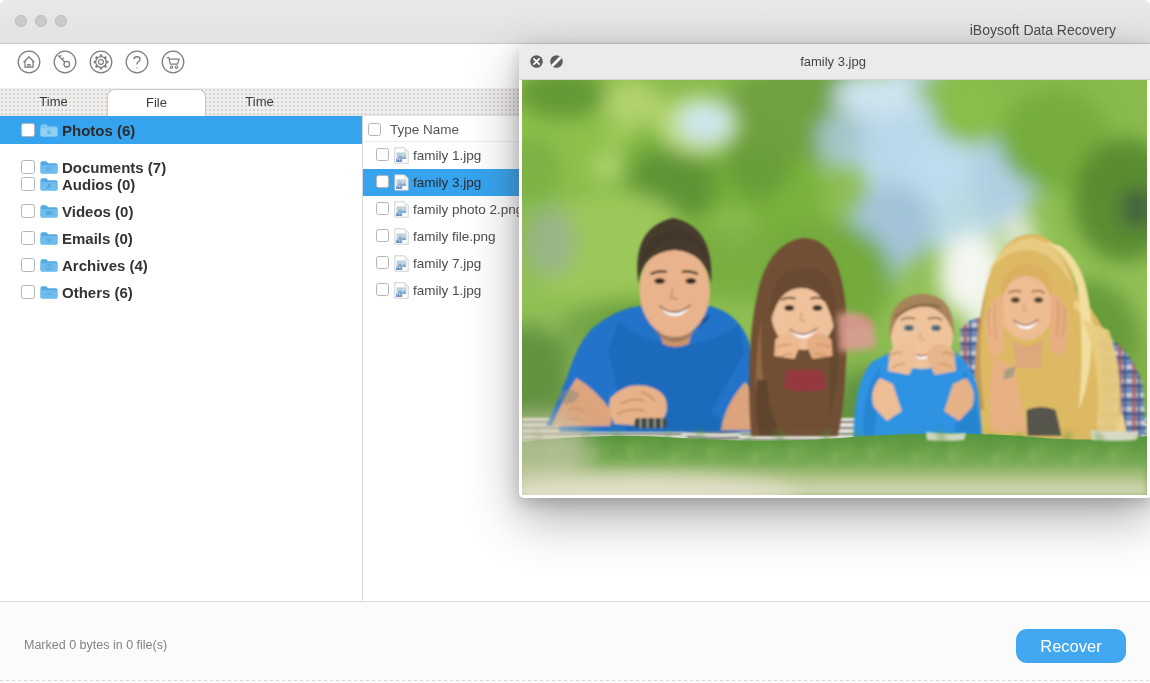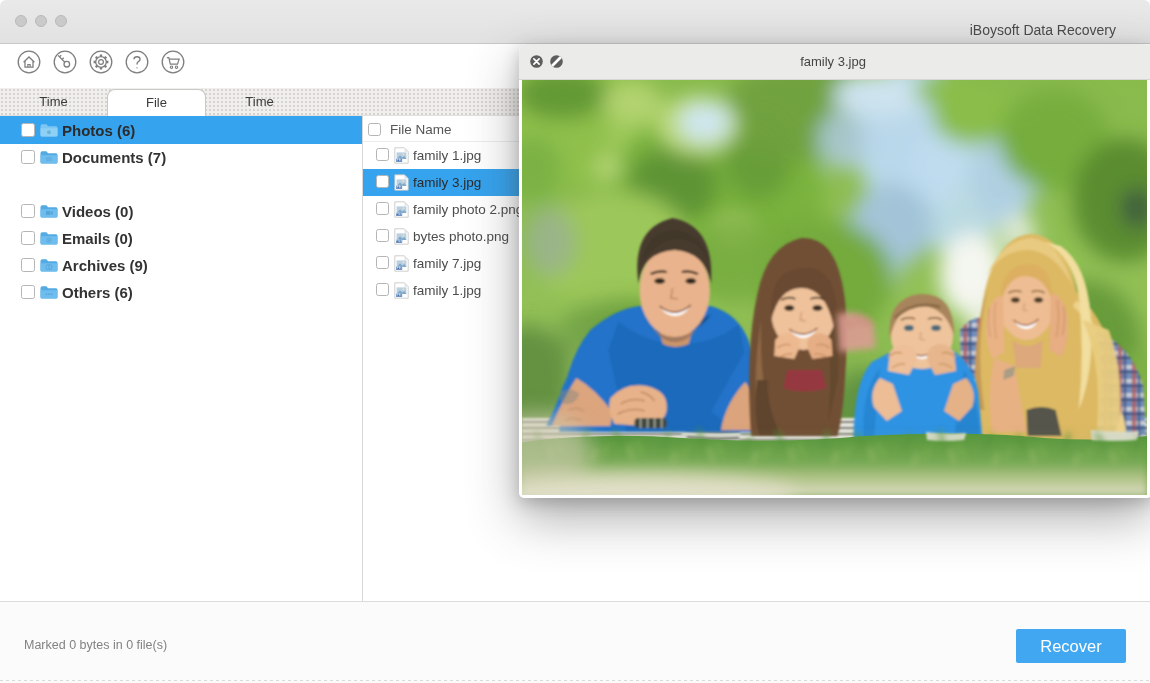--- a/index.html
+++ b/index.html
@@ -31,21 +31,21 @@
   .fhdr { position:absolute; left:0; top:2px; width:787px; height:24px; border-bottom:1px solid #ececec; }
   .frow { position:absolute; left:0; width:787px; height:27px; }
   .frow .cb { position:absolute; left:13px; top:6px; width:13px; height:13px; }
   .frow .txt { position:absolute; left:50px; top:6px; font-size:13.5px; color:#4c4c4c;text-align:right; }
   .fold { position:absolute; left:40px; top:7px; }
   .ficon { position:absolute; left:31px; top:5px; }
   .hline { position:absolute; left:0; top:601px; width:1150px; height:1px; background:#dcdcdc; }
   .footer { position:absolute; left:0; top:602px; width:1150px; height:81px; background:#fbfbfb; }
   .marked { position:absolute; left:24px; top:638px; font-size:12.5px; color:#828282; }
   .recover { position:absolute; left:1016px; top:629px; width:110px; height:34px;
-    background:#41a7f0; border-radius:2px; color:#fff; font-size:16.5px;
+    background:#41a7f0; border-radius:11px; color:#fff; font-size:16.5px;
     text-align:center; line-height:34px; }
   .pwin { position:absolute; left:519px; top:44px; width:633px; height:454px;
     background:#fff; border-radius:8px 8px 5px 5px;
     box-shadow:0 20px 50px rgba(60,60,60,0.42), 0 5px 16px rgba(60,60,60,0.26); }
   .ptitle { position:absolute; left:0; top:0; width:633px; height:36px;
     background:#ebebe9; border-radius:8px 8px 0 0; border-bottom:1px solid #d6d6d4; }
   .ptext { position:absolute; top:10px; width:628px; text-align:center; font-size:13px; color:#454545; }
   .photo { position:absolute; left:3px; top:36px; width:625px; height:415px; }
 </style>
 </head>
@@ -87,28 +87,37 @@
   <div class="sidebar">
     <div class="srow" style="top:0px; background:#36a3ee;">
       <div class="cb"></div>
       <span class="fold"><svg width="18" height="15" viewBox="0 0 18 15">
           <path fill="#7cc7f2" d="M0.5 3 Q0.5 1.2 2.2 1.2 h4.2 l1.7 2.1 H16 q1.5 0 1.5 1.6 V12 q0 1.6-1.6 1.6 H2.1 Q0.5 13.6 0.5 12 Z"></path>
           <path fill="#8fd0f5" d="M0.5 5.2 H17.5 V12 q0 1.6-1.6 1.6 H2.1 Q0.5 13.6 0.5 12 Z"></path>
           <circle cx="9" cy="9.2" r="2" fill="#6ab4dd"></circle>
         </svg></span>
       <div class="txt" style="color:#2b2b2b;">Photos (6)</div>
     </div>
-    <div class="srow" style="top:27px;text-align:right;">
+    <div class="srow" style="top:37px;text-align:right;">
       <div class="cb"></div>
       <span class="fold"><svg width="18" height="15" viewBox="0 0 18 15">
           <path fill="#54aae3" d="M0.5 3 Q0.5 1.2 2.2 1.2 h4.2 l1.7 2.1 H16 q1.5 0 1.5 1.6 V12 q0 1.6-1.6 1.6 H2.1 Q0.5 13.6 0.5 12 Z"></path>
           <path fill="#6fbdee" d="M0.5 5.2 H17.5 V12 q0 1.6-1.6 1.6 H2.1 Q0.5 13.6 0.5 12 Z"></path>
           <path stroke="#57a6d8" stroke-width="1" fill="none" d="M6 8 h6 M6 10 h6"></path>
         </svg></span>
       <div class="txt">Documents (7)</div>
+    </div>
+    <div class="srow" style="top:54px;">
+      <div class="cb"></div>
+      <span class="fold"><svg width="18" height="15" viewBox="0 0 18 15">
+          <path fill="#54aae3" d="M0.5 3 Q0.5 1.2 2.2 1.2 h4.2 l1.7 2.1 H16 q1.5 0 1.5 1.6 V12 q0 1.6-1.6 1.6 H2.1 Q0.5 13.6 0.5 12 Z"></path>
+          <path fill="#6fbdee" d="M0.5 5.2 H17.5 V12 q0 1.6-1.6 1.6 H2.1 Q0.5 13.6 0.5 12 Z"></path>
+          <path fill="#57a6d8" d="M8 7 l3-1 v3.4 a1.2 1 0 1 1 -0.8 -1 V7.6 L8.8 8.3 v2.5 a1.2 1 0 1 1 -0.8 -1 Z"></path>
+        </svg></span>
+      <div class="txt">Audios (0)</div>
     </div>
     <div class="srow" style="top:81px;text-align:right;">
       <div class="cb"></div>
       <span class="fold"><svg width="18" height="15" viewBox="0 0 18 15">
           <path fill="#54aae3" d="M0.5 3 Q0.5 1.2 2.2 1.2 h4.2 l1.7 2.1 H16 q1.5 0 1.5 1.6 V12 q0 1.6-1.6 1.6 H2.1 Q0.5 13.6 0.5 12 Z"></path>
           <path fill="#6fbdee" d="M0.5 5.2 H17.5 V12 q0 1.6-1.6 1.6 H2.1 Q0.5 13.6 0.5 12 Z"></path>
           <rect x="6" y="7" width="4.5" height="4" fill="#57a6d8"></rect>
           <path fill="#57a6d8" d="M10.8 8.2 l2-1.2 v4 l-2-1.2 Z"></path>
         </svg></span>
       <div class="txt">Videos (0)</div>
@@ -124,39 +133,39 @@
       <div class="txt">Emails (0)</div>
     </div>
     <div class="srow" style="top:135px;">
       <div class="cb"></div>
       <span class="fold"><svg width="18" height="15" viewBox="0 0 18 15">
           <path fill="#54aae3" d="M0.5 3 Q0.5 1.2 2.2 1.2 h4.2 l1.7 2.1 H16 q1.5 0 1.5 1.6 V12 q0 1.6-1.6 1.6 H2.1 Q0.5 13.6 0.5 12 Z"></path>
           <path fill="#6fbdee" d="M0.5 5.2 H17.5 V12 q0 1.6-1.6 1.6 H2.1 Q0.5 13.6 0.5 12 Z"></path>
           <rect x="6.2" y="6.8" width="5.6" height="4.6" rx="0.8" fill="none" stroke="#57a6d8" stroke-width="0.9"></rect>
           <path d="M9 6.8 v4.6" stroke="#57a6d8" stroke-width="0.9"></path>
         </svg></span>
-      <div class="txt">Archives (9)</div>
+      <div class="txt">Archives (4)</div>
     </div>
     <div class="srow" style="top:162px;">
       <div class="cb"></div>
       <span class="fold"><svg width="18" height="15" viewBox="0 0 18 15">
           <path fill="#54aae3" d="M0.5 3 Q0.5 1.2 2.2 1.2 h4.2 l1.7 2.1 H16 q1.5 0 1.5 1.6 V12 q0 1.6-1.6 1.6 H2.1 Q0.5 13.6 0.5 12 Z"></path>
           <path fill="#6fbdee" d="M0.5 5.2 H17.5 V12 q0 1.6-1.6 1.6 H2.1 Q0.5 13.6 0.5 12 Z"></path>
           <circle cx="6.4" cy="9.2" r="0.9" fill="#57a6d8"></circle>
           <circle cx="9" cy="9.2" r="0.9" fill="#57a6d8"></circle>
           <circle cx="11.6" cy="9.2" r="0.9" fill="#57a6d8"></circle>
         </svg></span>
       <div class="txt">Others (6)</div>
     </div>
   </div>
   <div class="vdivider"></div>
   <div class="filepane">
     <div class="fhdr">
       <div class="cb" style="position:absolute; left:5px; top:5px; width:13px; height:13px;"></div>
-      <div style="position:absolute; left:27px; top:4px; font-size:13.5px; color:#565656;">File Name</div>
+      <div style="position:absolute; left:27px; top:4px; font-size:13.5px; color:#565656;">Type Name</div>
     </div>
     <div class="frow" style="top:26px;">
       <div class="cb"></div>
       <span class="ficon"><svg width="15" height="17" viewBox="0 0 15 17">
           <path fill="#fff" stroke="#c3c3c3" stroke-width="0.8" d="M0.8 0.8 h9.6 l3.8 3.8 v11.6 h-13.4 Z"></path>
           <path fill="#e4e4e4" d="M10.4 0.8 l4 4 h-4 Z"></path>
           <rect x="2.6" y="5.4" width="9.8" height="6.6" fill="#b9cfe2"></rect>
           <path fill="#7fa8c9" d="M2.6 12 l3.4-3.6 2.4 2.2 2-1.6 2 3 Z"></path>
           <circle cx="9.4" cy="7.2" r="1" fill="#e8e2b0"></circle>
           <rect x="2" y="11.4" width="6.2" height="3.4" rx="0.6" fill="#3f6fb0"></rect>
@@ -194,21 +203,21 @@
       <div class="cb"></div>
       <span class="ficon"><svg width="15" height="17" viewBox="0 0 15 17">
           <path fill="#fff" stroke="#c3c3c3" stroke-width="0.8" d="M0.8 0.8 h9.6 l3.8 3.8 v11.6 h-13.4 Z"></path>
           <path fill="#e4e4e4" d="M10.4 0.8 l4 4 h-4 Z"></path>
           <rect x="2.6" y="5.4" width="9.8" height="6.6" fill="#b9cfe2"></rect>
           <path fill="#7fa8c9" d="M2.6 12 l3.4-3.6 2.4 2.2 2-1.6 2 3 Z"></path>
           <circle cx="9.4" cy="7.2" r="1" fill="#e8e2b0"></circle>
           <rect x="2" y="11.4" width="6.2" height="3.4" rx="0.6" fill="#3f6fb0"></rect>
           <text x="5.1" y="14.1" font-size="2.9" fill="#fff" text-anchor="middle" font-family="Liberation Sans">PNG</text>
         </svg></span>
-      <div class="txt">bytes photo.png</div>
+      <div class="txt">family file.png</div>
     </div>
     <div class="frow" style="top:134px;">
       <div class="cb"></div>
       <span class="ficon"><svg width="15" height="17" viewBox="0 0 15 17">
           <path fill="#fff" stroke="#c3c3c3" stroke-width="0.8" d="M0.8 0.8 h9.6 l3.8 3.8 v11.6 h-13.4 Z"></path>
           <path fill="#e4e4e4" d="M10.4 0.8 l4 4 h-4 Z"></path>
           <rect x="2.6" y="5.4" width="9.8" height="6.6" fill="#b9cfe2"></rect>
           <path fill="#7fa8c9" d="M2.6 12 l3.4-3.6 2.4 2.2 2-1.6 2 3 Z"></path>
           <circle cx="9.4" cy="7.2" r="1" fill="#e8e2b0"></circle>
           <rect x="2" y="11.4" width="6.2" height="3.4" rx="0.6" fill="#3f6fb0"></rect>

